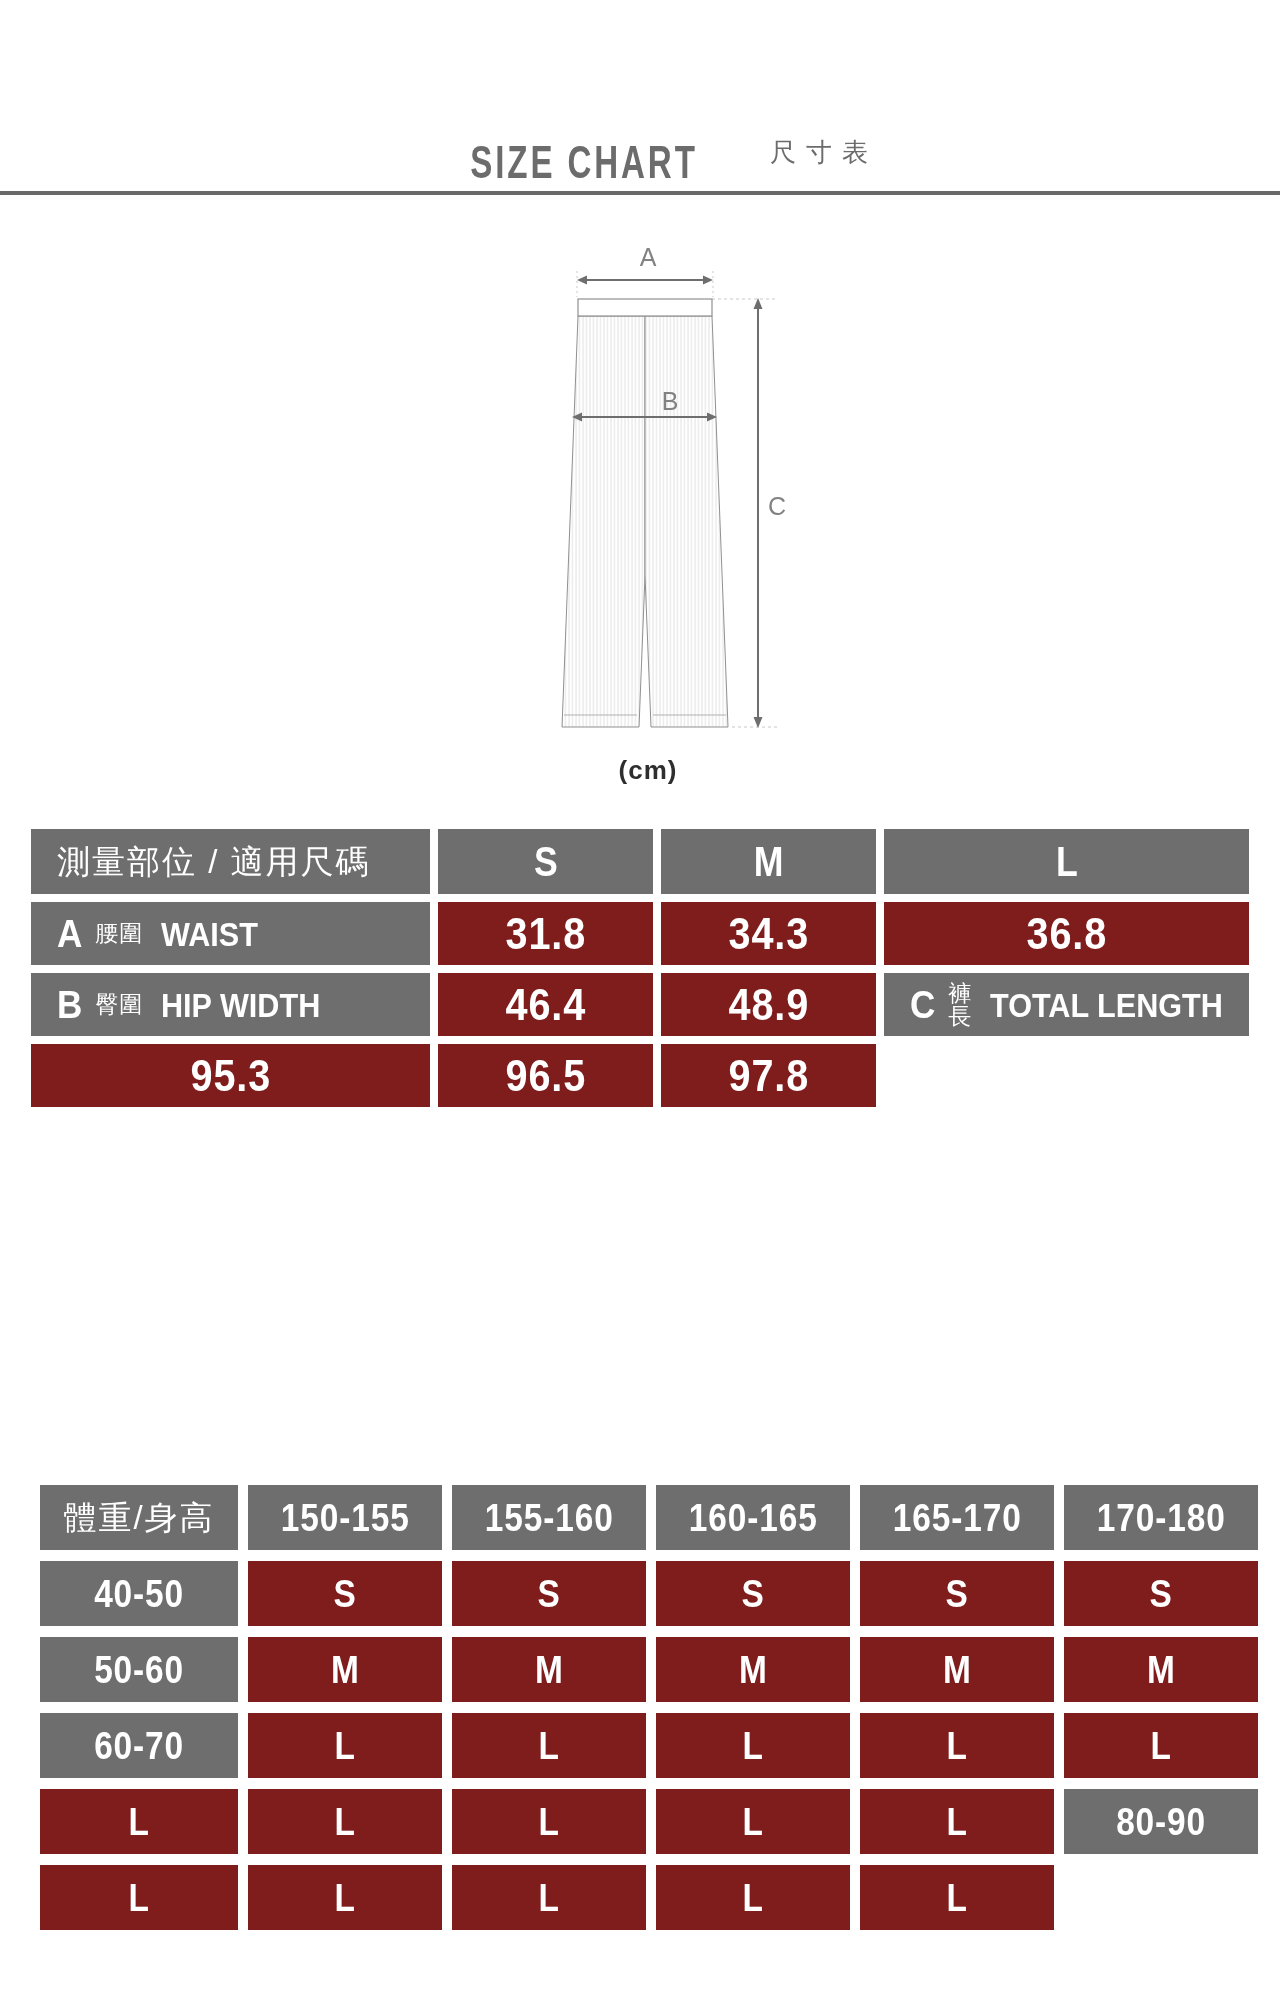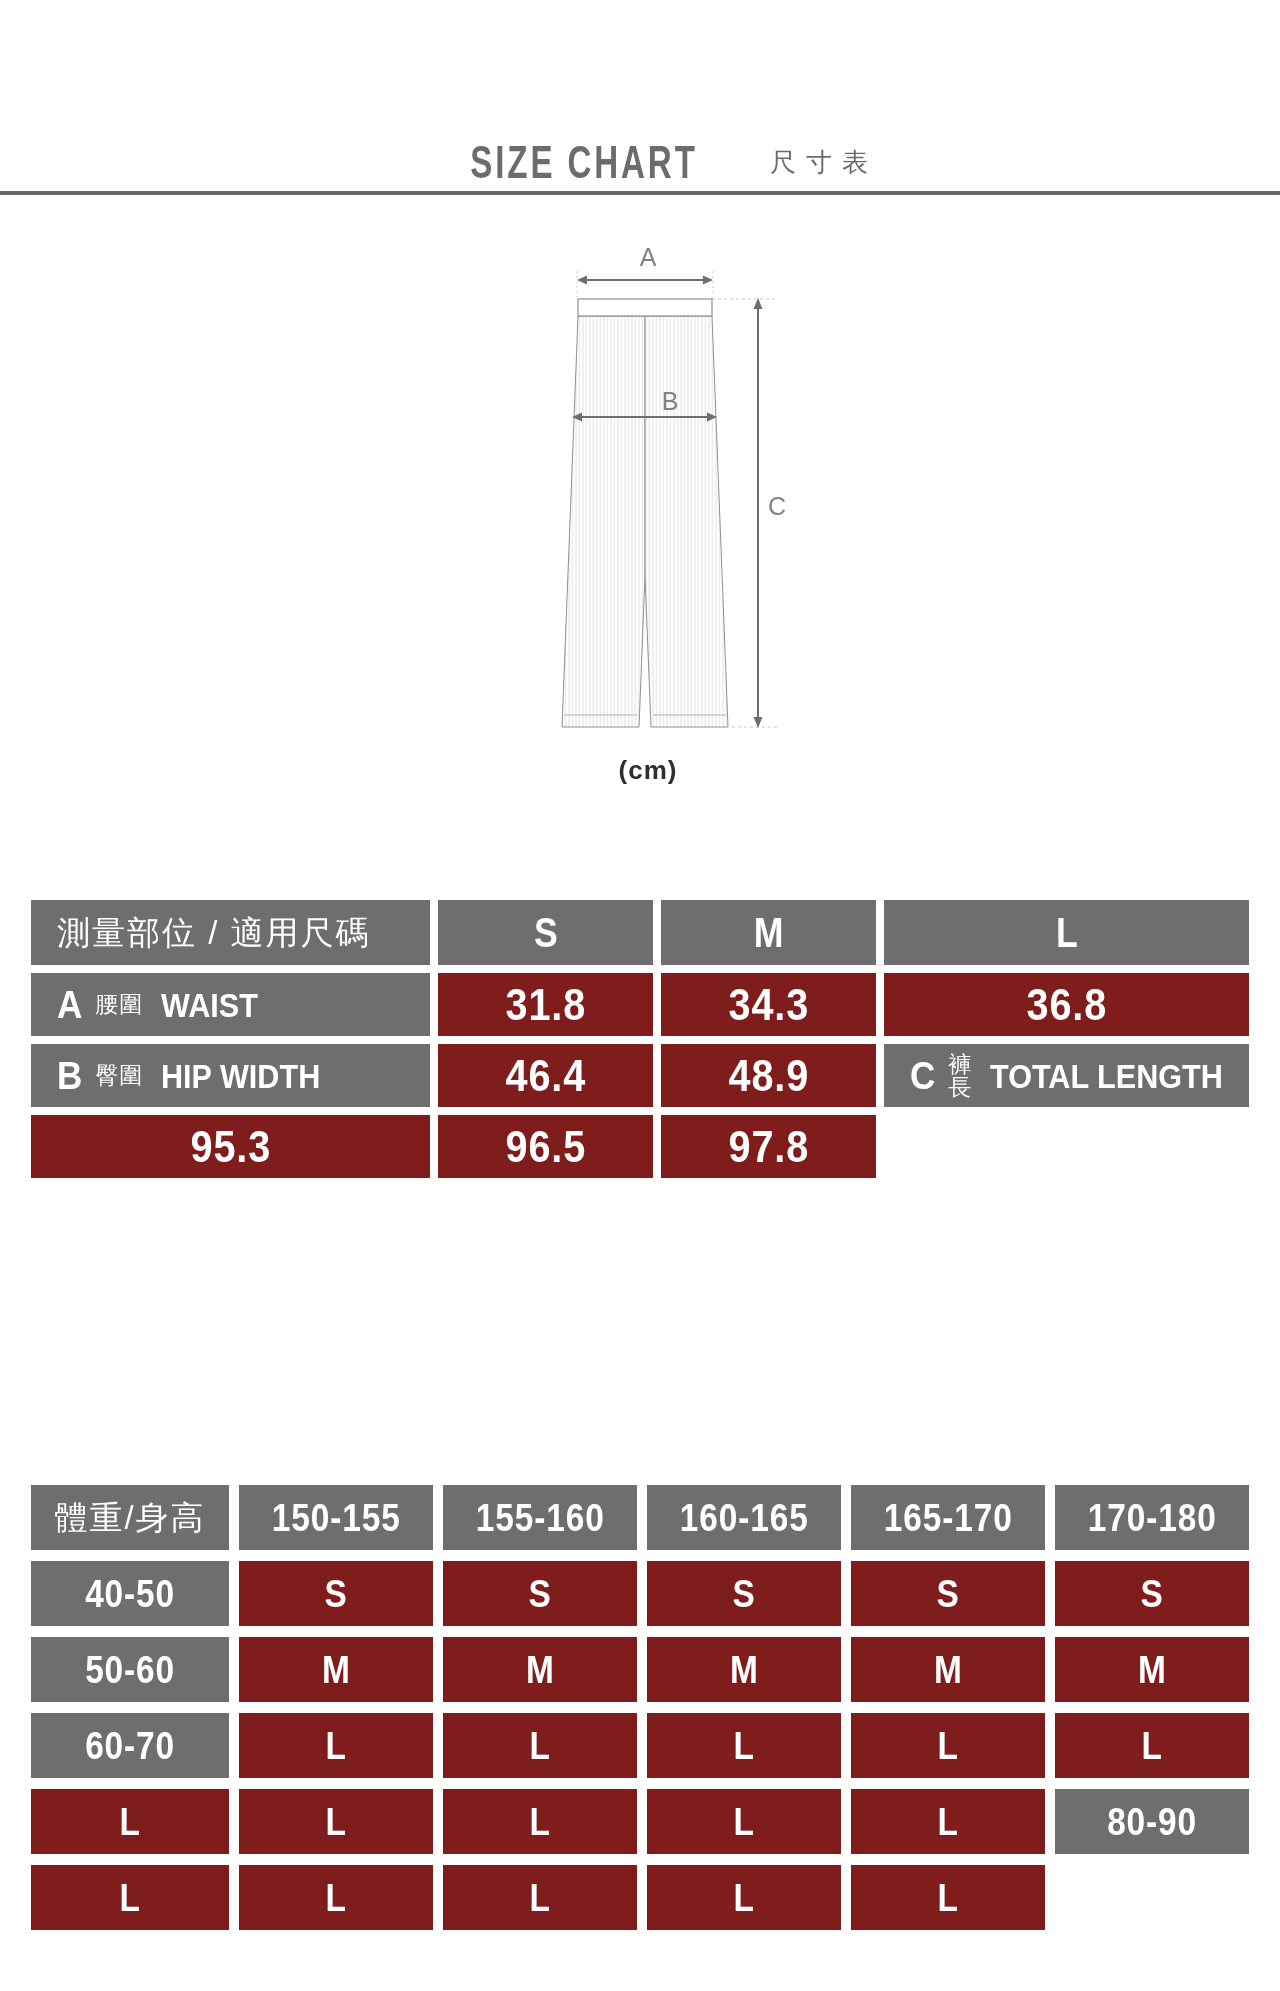--- a/index.html
+++ b/index.html
@@ -4,21 +4,21 @@
 <style>
   html,body { margin:0; padding:0; background:#fff; }
   .page {
     position:relative; width:1280px; height:1991px; background:#ffffff;
     font-family:"Liberation Sans","DejaVu Sans",sans-serif; overflow:hidden;
   }
 
   
   .title-row {
     position:absolute; top:139px; left:0; right:0;
-    display:flex; justify-content:center; align-items:center;
+    display:flex; justify-content:center; align-items:flex-start;
     column-gap:28px; padding-left:24px; color:#6c6c6c;
   }
   .title-en { font-size:46px; font-weight:bold; letter-spacing:4px; line-height:1;
               display:inline-block; transform:scaleX(.72); white-space:nowrap; }
   .title-zh { font-size:26px; font-weight:400; letter-spacing:10px; line-height:1; white-space:nowrap; }
   .divider  { position:absolute; top:191px; left:0; width:1280px; height:4px; background:#696969; }
 
   
   .diagram { position:absolute; left:540px; top:240px; width:260px; height:550px; }
   .leg   { fill:url(#pleats); stroke:#909090; stroke-width:1; stroke-linejoin:round; }
@@ -26,24 +26,24 @@
   .guide { stroke:#c9c9c9; stroke-width:1; stroke-dasharray:2 3; }
   .dash  { stroke:#c9c9c9; stroke-width:1; stroke-dasharray:3 3; fill:none; }
   .cuff  { stroke:#b0b0b0; stroke-width:1; }
   .dim   { stroke:#6e6e6e; stroke-width:2; }
   .head  { fill:#6e6e6e; }
   .dimlabel { font-size:25px; fill:#828282; font-weight:500; }
   .unit     { font-size:26px; font-weight:600; fill:#2e2e2e; letter-spacing:1px; }
 
   
   .tbl  { position:absolute; left:31px; width:1218px; display:grid; }
-  .tbl1 { top:900px;  grid-template-columns:399px repeat(3,1fr); column-gap:14px; row-gap:13px;
+  .tbl1 { top:829px;  grid-template-columns:399px repeat(3,1fr); column-gap:14px; row-gap:13px;
           grid-template-rows:65px 63px 63px 63px;gap:8px; }
   .tbl2 { top:1485px; grid-template-columns:198px repeat(5,1fr); column-gap:10px; row-gap:11px;
-          grid-template-rows:repeat(6,65px); }
+          grid-template-rows:repeat(6,65px);margin-left:9px; }
   .cell  { display:flex; align-items:center; justify-content:center; line-height:1; }
   .dark  { background:#6e6e6e; color:#ffffff; }
   .light { background:#7f1d1d; color:#ffffff; }
 
   .zh-head { font-size:33px; letter-spacing:2px; }
   .sml     { font-size:42px; font-weight:bold; transform:scaleX(.85); }
   .num     { font-size:44px; font-weight:bold; letter-spacing:1px; transform:scaleX(.9); }
   .range   { font-size:38px; font-weight:bold; letter-spacing:1px; transform:scaleX(.88); }
   .fitsz   { font-size:38px; font-weight:bold; transform:scaleX(.88); }
 

